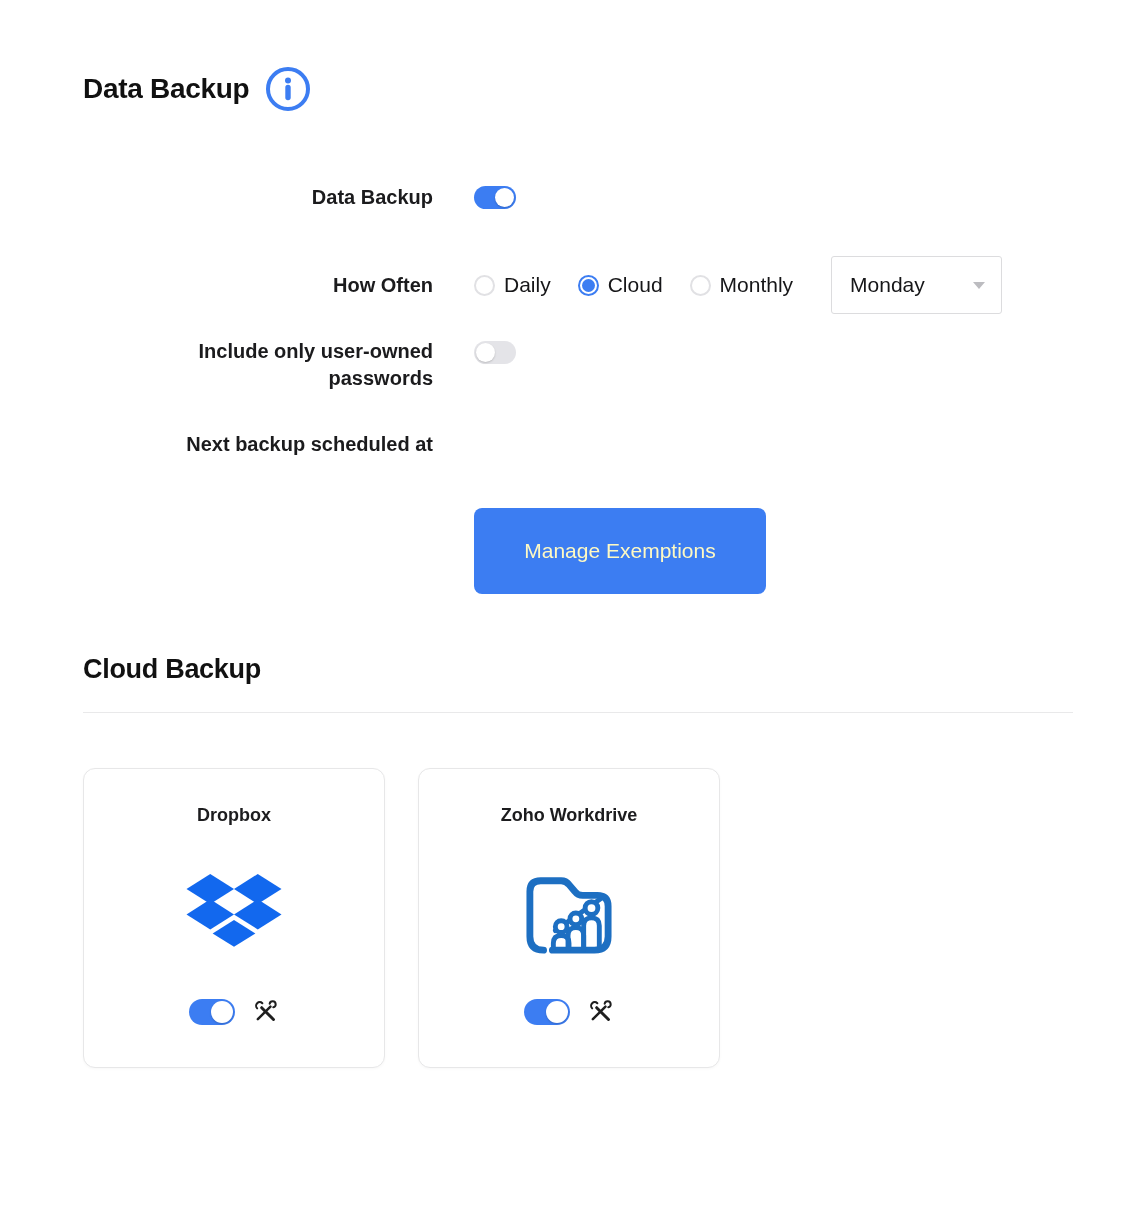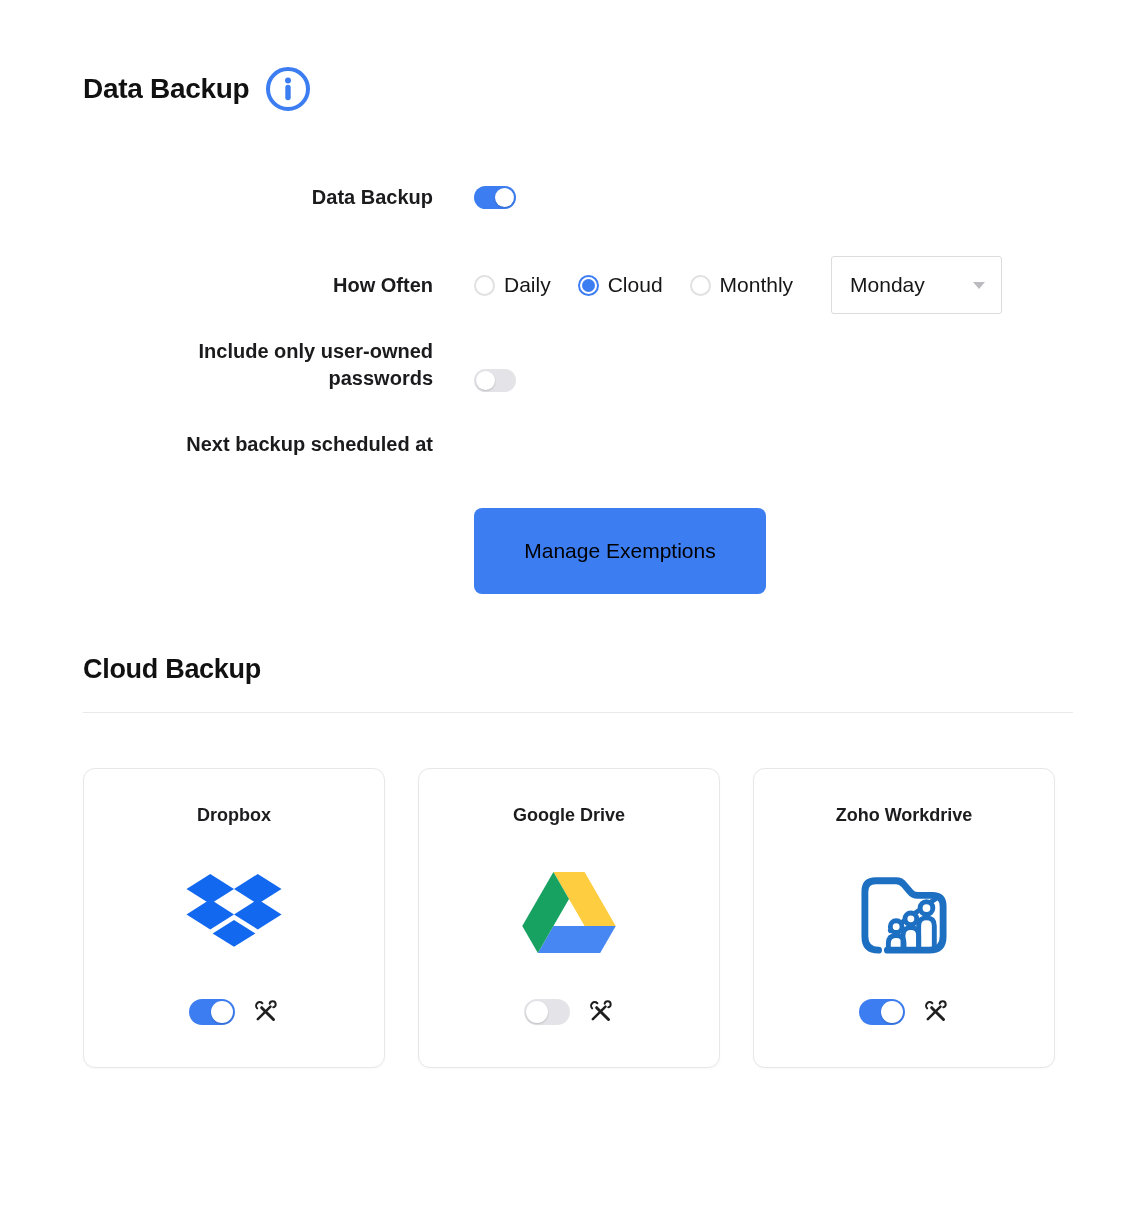--- a/index.html
+++ b/index.html
@@ -20,21 +20,21 @@
   .form-row { display:flex; align-items:center; }
   .form-label {
     width:350px; text-align:right; font-size:20px; font-weight:700;
     color:#1b1b1d; line-height:1.35; flex:none;
   }
   .form-control { margin-left:41px; display:flex; align-items:center; }
   .label-narrow { display:inline-block; max-width:285px; }
 
   .row-backup   { margin-top:70px; }
   .row-freq     { margin-top:45px; }
-  .row-owned    { margin-top:24px; align-items:flex-end; }
+  .row-owned    { margin-top:24px; align-items:flex-start; }
   .row-owned .form-control { margin-top:3px; }
   .row-next     { margin-top:39px; }
   .row-action   { margin-top:50px; }
 
   
   .toggle { position:relative; width:42px; height:23px; border-radius:12px;
             cursor:pointer; flex:none; transition:background .15s; }
   .toggle .knob { position:absolute; top:2px; width:19px; height:19px;
                   border-radius:50%; background:#fff;
                   box-shadow:0 1px 2px rgba(0,0,0,.18); }
@@ -64,21 +64,21 @@
     padding:0 16px 0 18px; cursor:pointer;
   }
   .day-select .value { font-size:21px; color:#161618; flex:1; }
   .caret-down { width:0; height:0; border-left:6px solid transparent;
                 border-right:6px solid transparent; border-top:7px solid #bcbcc0; }
 
   .next-value { font-size:21px; color:#1b1b1d; }
 
   .primary-btn {
     width:292px; height:86px; border:none; border-radius:8px;
-    background:var(--accent); color:#000000; font-size:21px;
+    background:var(--accent); color:#fef9c3; font-size:21px;
     font-family:inherit; cursor:pointer;
   }
 
   
   .cloud-title { margin-top:60px; font-size:27px; font-weight:700;
                  letter-spacing:-.3px; color:#111; }
   .divider { margin-top:27px; height:1px; background:#e9e9ea; width:990px; }
 
   .cards { margin-top:55px; display:flex; gap:33px; }
   .provider-card {
@@ -191,41 +191,20 @@
         </div>
         <svg class="tools-icon" viewBox="0 0 24 24" fill="none" stroke="currentColor" stroke-linecap="round" stroke-linejoin="round">
           <path d="M9.2 4.6 A3.2 3.2 0 1 0 4.6 9.2" stroke-width="1.8"></path>
           <path d="M8.6 8.6 L19.1 19.1" stroke-width="2.6"></path>
           <path d="M15.7 5.1 A2.7 2.7 0 1 1 18.9 8.3" stroke-width="1.8"></path>
           <path d="M16.4 7.6 L5.2 18.8" stroke-width="2.2"></path>
         </svg>
       </div>
     </div>
 
-    <div class="provider-card">
-      <div class="provider-name">Google Drive</div>
-      <div class="logo-slot">
-        <svg width="94" height="81" viewBox="0 0 1443 1250">
-          <path class="gd-blue" d="M240.5 1250 481 833.3h962L1202.5 1250z"></path>
-          <path class="gd-yellow" d="M962.1 833.3h481L962.1 0H481z"></path>
-          <path class="gd-green" d="M0 833.3 240.5 1250l481-833.3L481 0z"></path>
-        </svg>
-      </div>
-      <div class="card-controls">
-        <div class="toggle big off">
-          <div class="knob"></div>
-        </div>
-        <svg class="tools-icon" viewBox="0 0 24 24" fill="none" stroke="currentColor" stroke-linecap="round" stroke-linejoin="round">
-          <path d="M9.2 4.6 A3.2 3.2 0 1 0 4.6 9.2" stroke-width="1.8"></path>
-          <path d="M8.6 8.6 L19.1 19.1" stroke-width="2.6"></path>
-          <path d="M15.7 5.1 A2.7 2.7 0 1 1 18.9 8.3" stroke-width="1.8"></path>
-          <path d="M16.4 7.6 L5.2 18.8" stroke-width="2.2"></path>
-        </svg>
-      </div>
-    </div>
 
     <div class="provider-card">
       <div class="provider-name">Zoho Workdrive</div>
       <div class="logo-slot">
         <svg class="workdrive-logo" width="98" height="88" viewBox="0 0 100 90" fill="none" stroke="currentColor" stroke-linecap="round" stroke-linejoin="round">
           <path d="M33 84 H76 Q90 84 90 70 V39 Q90 28 79 28 H64 Q59 28 56 24 L50 17 Q47 13 42 13 H21 Q10 13 10 24 V70 Q10 84 24 84" stroke-width="7"></path>
           <path d="M36 64 L86 29" stroke-width="5"></path>
           <path d="M34 83 V77 Q34 69 42 69 Q50 69 50 77 V83" stroke-width="5"></path>
           <path d="M49 83 V69 Q49 61 57 61 Q65 61 65 69 V83" stroke-width="5"></path>
           <path d="M65 83 V59 Q65 51 73 51 Q81 51 81 59 V83" stroke-width="5"></path>

